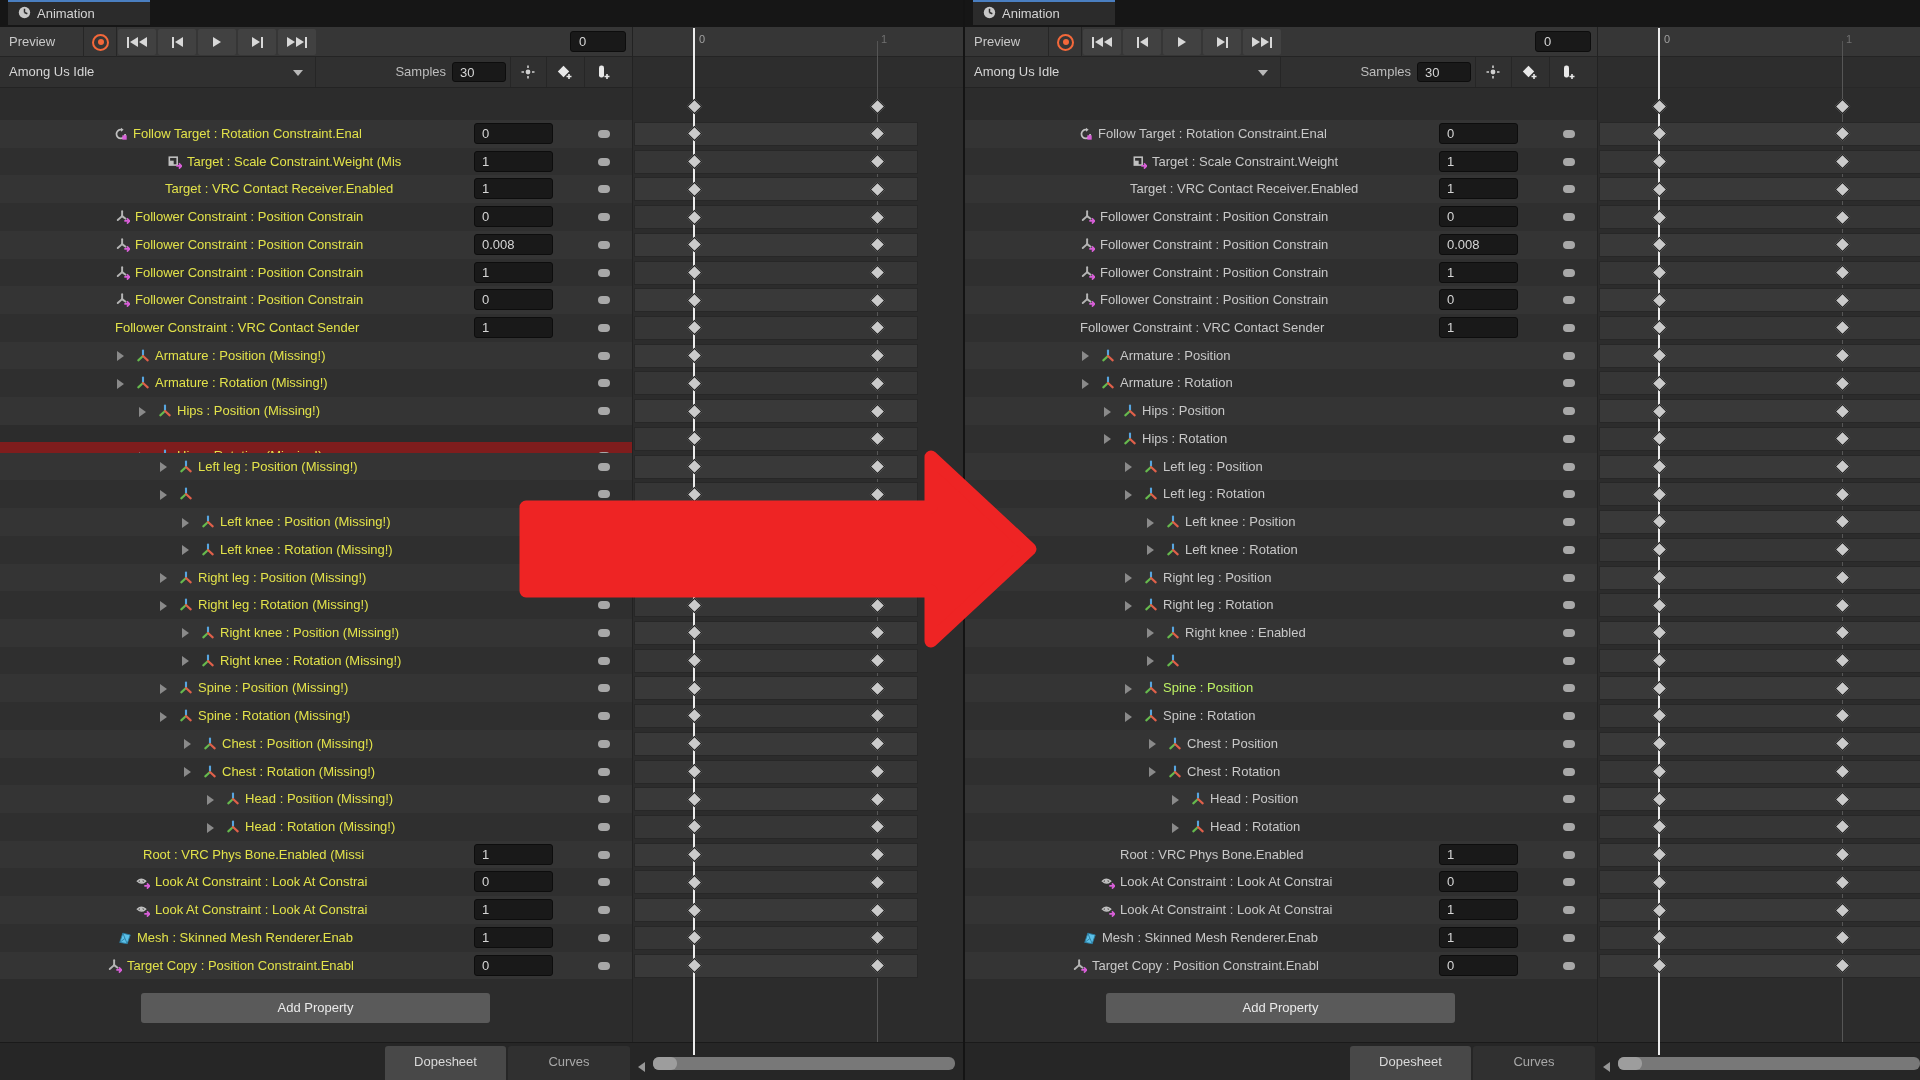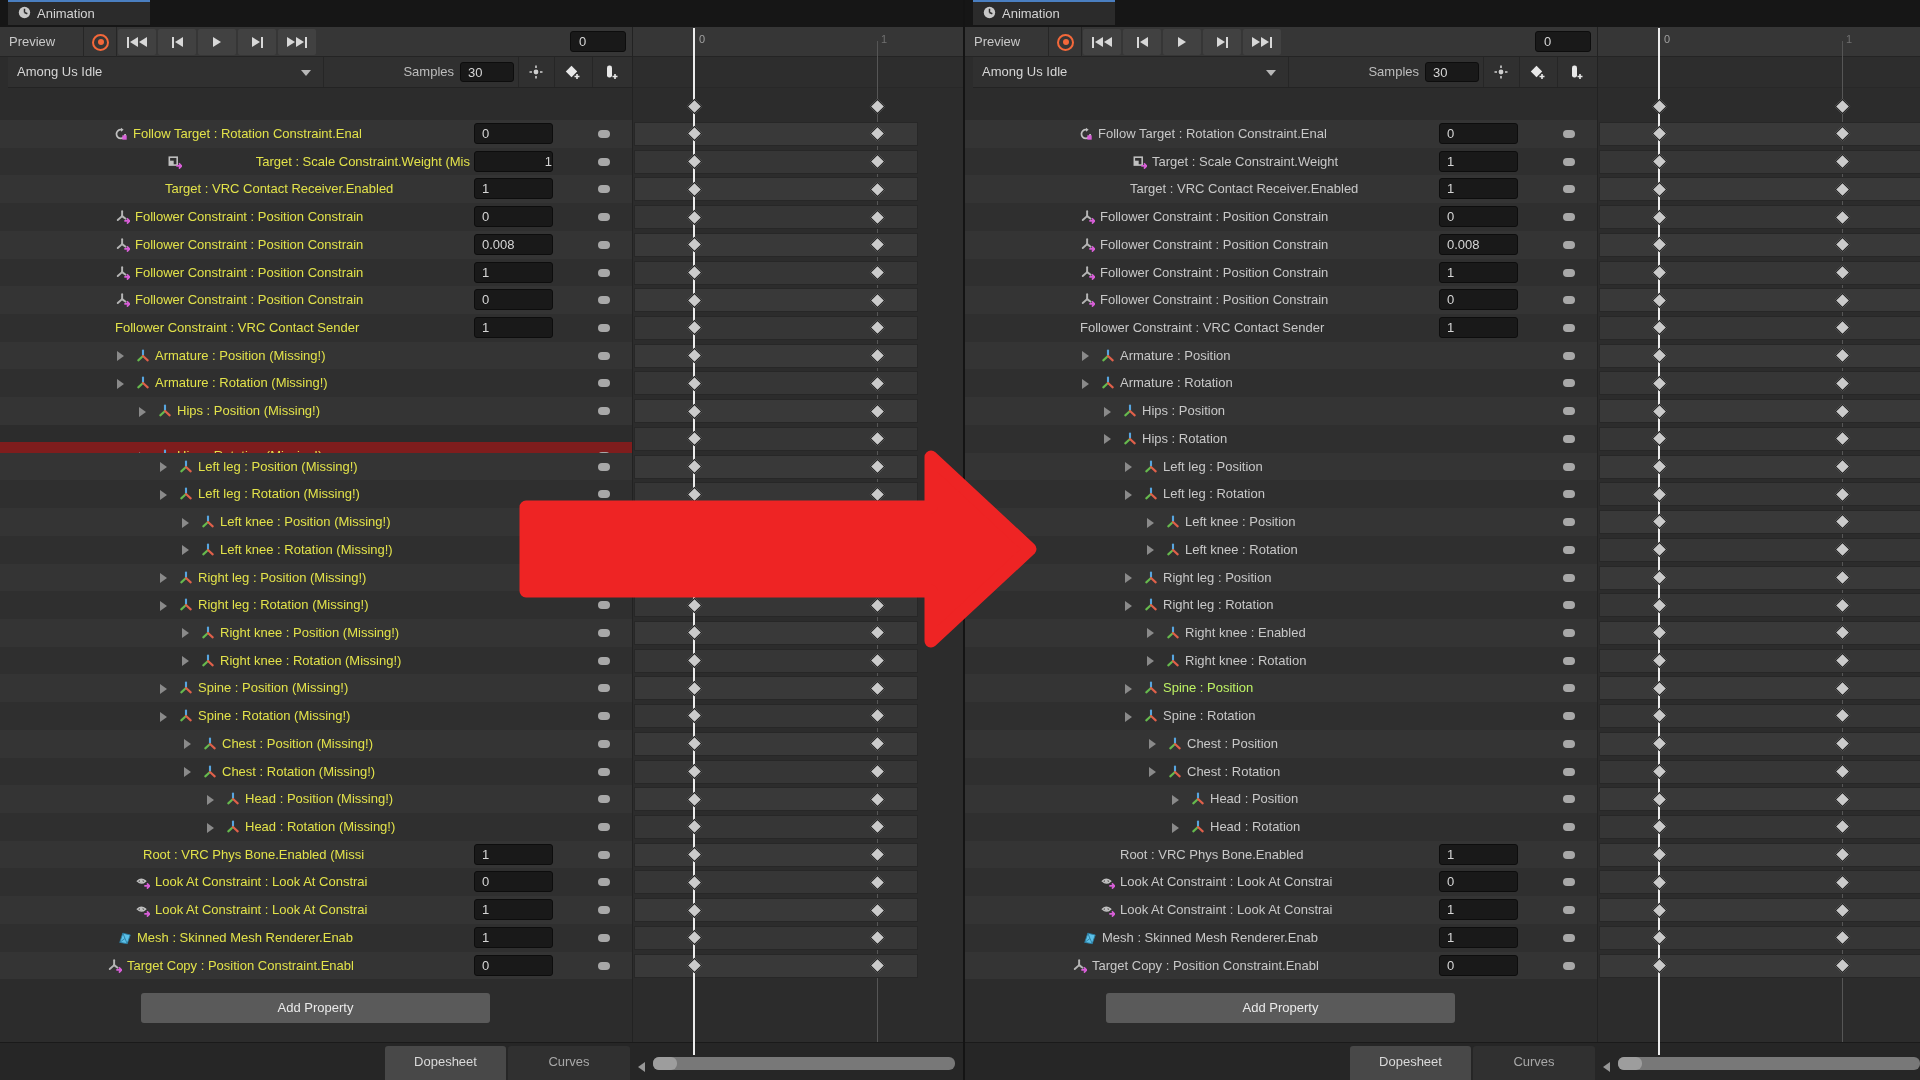--- a/index.html
+++ b/index.html
@@ -19,21 +19,21 @@
   .reccircle{width:13px;height:13px;border-radius:50%;border:2px solid #f4683a;position:relative;}
   .reccircle::after{content:"";position:absolute;left:3.5px;top:3.5px;width:6px;height:6px;border-radius:50%;background:#f4683a;}
   .tbtn{position:absolute;top:2px;width:38px;height:26px;background:#414141;border-radius:2px;
         display:flex;align-items:center;justify-content:center;gap:1px;}
   .tri-r{width:0;height:0;border-top:5px solid transparent;border-bottom:5px solid transparent;border-left:8px solid #d8d8d8;}
   .tri-l{width:0;height:0;border-top:5px solid transparent;border-bottom:5px solid transparent;border-right:8px solid #d8d8d8;}
   .vbar{width:2px;height:11px;background:#d8d8d8;}
   .framefield{position:absolute;left:570px;top:31px;width:56px;height:21px;background:#191919;border:1px solid #0d0d0d;
         border-radius:3px;color:#d6d6d6;font-size:13px;line-height:20px;padding-left:8px;box-sizing:border-box;}
   
-  .cliprow{position:absolute;left:8px;top:57px;width:632px;height:31px;background:#303030;border-bottom:1px solid #232323;box-sizing:border-box;}
+  .cliprow{position:absolute;left:0;top:57px;width:632px;height:31px;background:#303030;border-bottom:1px solid #232323;box-sizing:border-box;}
   .clipdrop{position:absolute;left:0;top:0;width:316px;height:30px;border-right:1px solid #262626;color:#d6d6d6;
         font-size:13px;line-height:29px;padding-left:9px;box-sizing:border-box;}
   .caret{position:absolute;right:12px;top:13px;width:0;height:0;border-left:5px solid transparent;border-right:5px solid transparent;border-top:6px solid #b8b8b8;}
   .sampleslbl{position:absolute;left:360px;top:0;width:86px;height:30px;color:#bdbdbd;font-size:13px;line-height:29px;text-align:right;}
   .samplesfield{position:absolute;left:452px;top:5px;width:54px;height:20px;background:#191919;border:1px solid #0d0d0d;border-radius:3px;
         color:#d6d6d6;font-size:13px;line-height:19px;padding-left:7px;box-sizing:border-box;}
   .tooliconbtn{position:absolute;top:0;width:33px;height:30px;display:flex;align-items:center;justify-content:center;border-left:1px solid #262626;}
   
   .ruler{position:absolute;top:27px;height:30px;background:#363636;border-bottom:1px solid #242424;box-sizing:border-box;}
   .dstopstrip{position:absolute;top:57px;height:31px;background:#2d2d2d;border-bottom:1px solid #282828;box-sizing:border-box;}
@@ -159,21 +159,21 @@
           <rect x="9.5" y="9.5" width="5" height="5" fill="#d95fd9"></rect>
         </svg>
       </span>
       <span class="rowlabel" style="left: 133px; width: 337px; color: rgb(226, 226, 74);">Follow Target : Rotation Constraint.Enal</span>
       <div class="vfield">0</div>
       <span class="kdot"></span>
     </div>
     <div class="ds-box" style="left: 634px; top: 122px; width: 284px; background: rgb(57, 57, 57);"></div>
     <span class="kf" style="left: 688.5px; top: 128.36px;"></span>
     <span class="kf" style="left: 871.5px; top: 128.36px;"></span>
-    <div class="prop-row" style="top: 147.72px; height: 27.72px; background: rgb(47, 47, 47); text-align: right;">
+    <div class="prop-row" style="top: 147.72px; height: 27.72px; background: rgb(47, 47, 47);">
       <span class="rowicon" style="left: 168px;">
         <svg width="14" height="14" viewBox="0 0 16 16">
           <rect x="1.5" y="2.5" width="9" height="9" fill="none" stroke="#c0c0c0" stroke-width="1.8"></rect>
           <rect x="1.5" y="6.5" width="5" height="5" fill="#c0c0c0"></rect>
           <path d="M9.5 12.5 L15.5 12.5 M12.5 9.5 L15.5 12.5 L12.5 15.5" stroke="#d95fd9" stroke-width="2" fill="none"></path>
         </svg>
       </span>
       <span class="rowlabel" style="left: 187px; width: 283px; color: rgb(226, 226, 74);">Target : Scale Constraint.Weight (Mis</span>
       <div class="vfield">1</div>
       <span class="kdot"></span>
@@ -338,21 +338,20 @@
     <span class="kf" style="left: 871.5px; top: 461px;"></span>
     <div class="prop-row" style="top: 480.36px; height: 27.72px; background: rgb(47, 47, 47);">
       <span class="foldout" style="left: 160px;"></span>
       <span class="rowicon" style="left: 179px;">
         <svg width="14" height="14" viewBox="0 0 16 16">
           <path d="M8 8 L8 1.8" stroke="#58a6e0" stroke-width="2.4" stroke-linecap="round"></path>
           <path d="M8 8 L2.6 13" stroke="#66b94d" stroke-width="2.4" stroke-linecap="round"></path>
           <path d="M8 8 L13.4 13" stroke="#e0604a" stroke-width="2.4" stroke-linecap="round"></path>
         </svg>
       </span>
-      <span class="rowlabel" style="left: 198px; width: 394px; color: rgb(226, 226, 74);">Left leg : Rotation (Missing!)</span>
       <span class="kdot"></span>
     </div>
     <div class="ds-box" style="left: 634px; top: 482.36px; width: 284px; background: rgb(54, 54, 54);"></div>
     <span class="kf" style="left: 688.5px; top: 488.72px;"></span>
     <span class="kf" style="left: 871.5px; top: 488.72px;"></span>
     <div class="prop-row" style="top: 508.08px; height: 27.72px; background: rgb(52, 52, 52);">
       <span class="foldout" style="left: 182px;"></span>
       <span class="rowicon" style="left: 201px;">
         <svg width="14" height="14" viewBox="0 0 16 16">
           <path d="M8 8 L8 1.8" stroke="#58a6e0" stroke-width="2.4" stroke-linecap="round"></path>
@@ -960,21 +959,20 @@
     <span class="kf" style="left: 871.5px; top: 627.32px;"></span>
     <div class="prop-row" style="top: 646.68px; height: 27.72px; background: rgb(47, 47, 47);">
       <span class="foldout" style="left: 182px;"></span>
       <span class="rowicon" style="left: 201px;">
         <svg width="14" height="14" viewBox="0 0 16 16">
           <path d="M8 8 L8 1.8" stroke="#58a6e0" stroke-width="2.4" stroke-linecap="round"></path>
           <path d="M8 8 L2.6 13" stroke="#66b94d" stroke-width="2.4" stroke-linecap="round"></path>
           <path d="M8 8 L13.4 13" stroke="#e0604a" stroke-width="2.4" stroke-linecap="round"></path>
         </svg>
       </span>
-      <span class="rowlabel" style="left: 220px; width: 372px; color: rgb(200, 200, 200);">Right knee : Rotation</span>
       <span class="kdot"></span>
     </div>
     <div class="ds-box" style="left: 634px; top: 648.68px; width: 325px; background: rgb(54, 54, 54);"></div>
     <span class="kf" style="left: 688.5px; top: 655.04px;"></span>
     <span class="kf" style="left: 871.5px; top: 655.04px;"></span>
     <div class="prop-row" style="top: 674.4px; height: 27.72px; background: rgb(52, 52, 52);">
       <span class="foldout" style="left: 160px;"></span>
       <span class="rowicon" style="left: 179px;">
         <svg width="14" height="14" viewBox="0 0 16 16">
           <path d="M8 8 L8 1.8" stroke="#58a6e0" stroke-width="2.4" stroke-linecap="round"></path>

